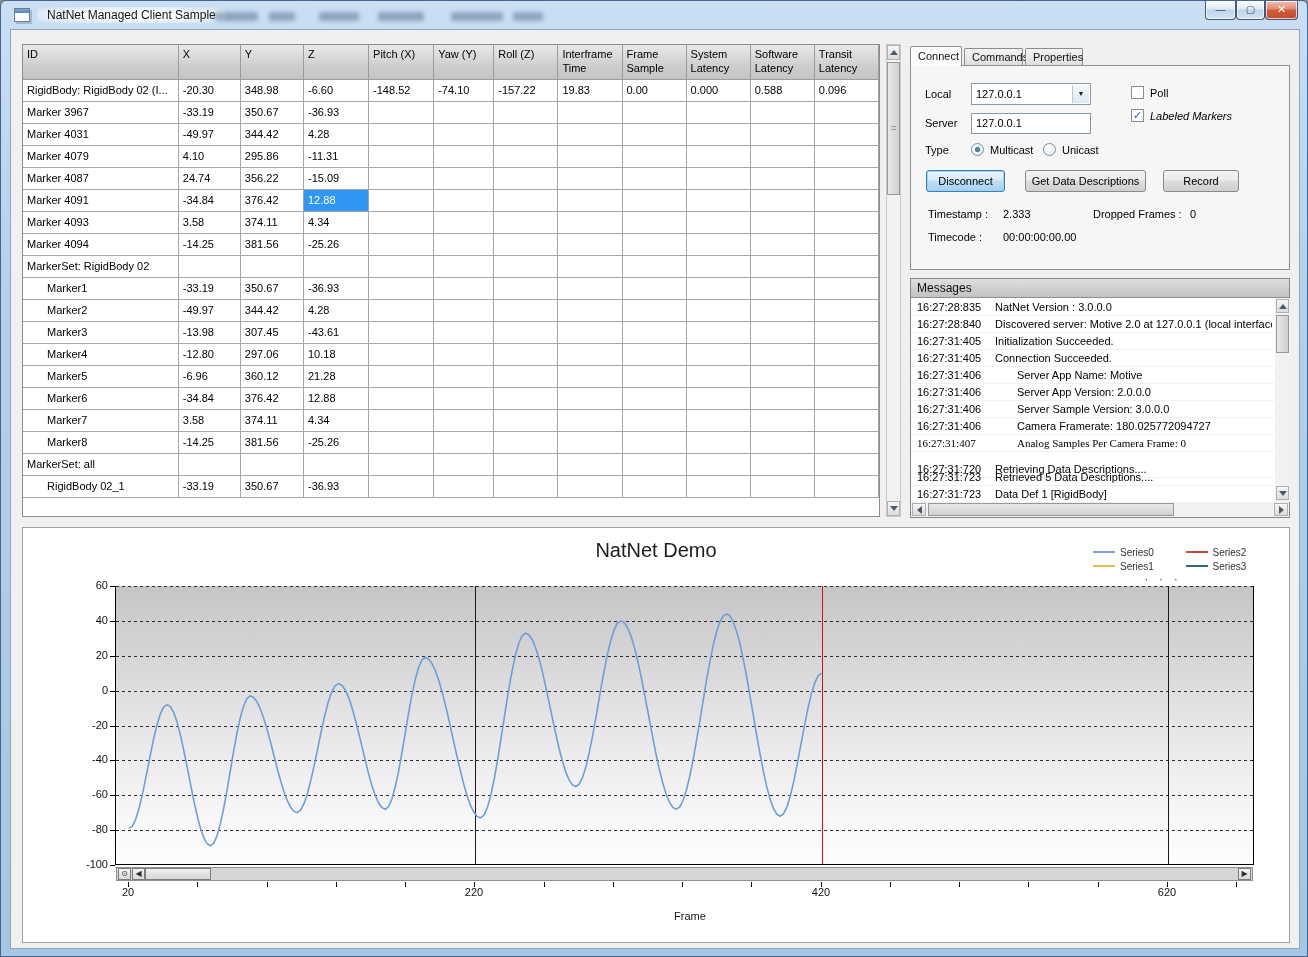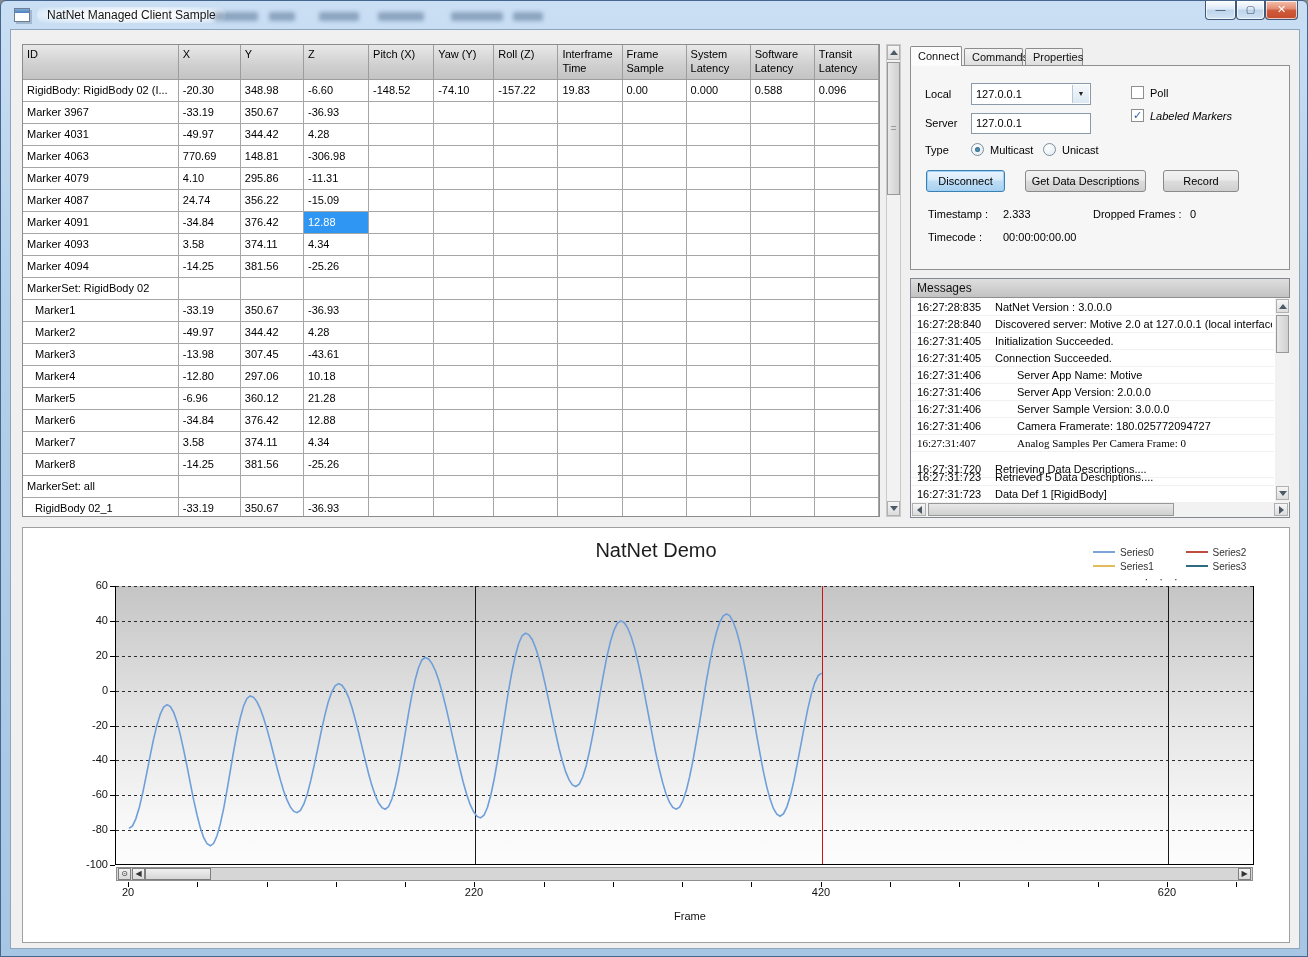--- a/index.html
+++ b/index.html
@@ -14,21 +14,21 @@
   .menu-blur{position:absolute;top:11px;height:9px;border-radius:2px;background:rgba(58,86,122,.42);filter:blur(2px);}
   .winbtn{position:absolute;top:0;height:19px;border:1px solid #3f5877;border-top:none;border-radius:0 0 4px 4px;background:linear-gradient(180deg,#fdfeff 0%,#dce9f7 45%,#bdd4ec 50%,#d3e4f4 100%);color:#3a4a5c;font-size:10px;text-align:center;line-height:17px;box-shadow:inset 0 0 0 1px rgba(255,255,255,.7);}
   .winbtn.close{background:linear-gradient(180deg,#f6c0ae 0%,#e08a70 45%,#cf5c3c 50%,#c44b2b 100%);color:#fff;font-weight:bold;font-size:11px;}
   
   #client{position:absolute;left:9px;top:28px;width:1290px;height:920px;background:#f0f0f0;border:1px solid #8ea5bd;}
   
   #grid{position:absolute;left:11px;top:14px;width:858px;height:473px;border:1px solid #8c8c8c;background:#fff;overflow:hidden;}
   #grid table{border-collapse:collapse;table-layout:fixed;width:856px;font-size:11px;color:#000;}
   #grid th{background:linear-gradient(180deg,#e8e8e8,#cfcfcf 60%,#c3c3c3);border-right:1px solid #9d9d9d;border-bottom:1px solid #9d9d9d;font-weight:normal;text-align:left;vertical-align:top;padding:3px 4px;height:32px;line-height:1.25;}
   #grid td{border-right:1px solid #a6a6a6;border-bottom:1px solid #a6a6a6;padding:0 4px;height:21px;line-height:21px;white-space:nowrap;overflow:hidden;background:#fff;}
-  #grid td.indent{padding-left:12px;}
+  #grid td.indent{padding-left:24px;}
   #grid td.sel{background:#3096f3;color:#fff;}
   
   .sb-track{position:absolute;background:#f2f2f2;border:1px solid #c9c9c9;}
   .sb-btn{position:absolute;background:linear-gradient(180deg,#f6f6f6,#dcdcdc);border:1px solid #b0b0b0;display:flex;align-items:center;justify-content:center;}
   .sb-thumb{position:absolute;background:linear-gradient(90deg,#e8e8e8,#d0d0d0);border:1px solid #989898;}
   .sb-thumb.h{background:linear-gradient(180deg,#e8e8e8,#d0d0d0);}
   .grip{position:absolute;left:3px;right:3px;top:50%;height:6px;transform:translateY(-50%);background:repeating-linear-gradient(180deg,#9a9a9a 0 1px,transparent 1px 3px);}
   .tri{width:0;height:0;border:4px solid transparent;}
   .tri.up{border-bottom:5px solid #4d5a66;border-top:none;}
   .tri.down{border-top:5px solid #4d5a66;border-bottom:none;}
@@ -168,34 +168,20 @@
               <td></td>
               <td></td>
               <td></td>
               <td></td>
               <td></td>
               <td></td>
               <td></td>
               <td></td>
             </tr>
             <tr>
-              <td>Marker 4063</td>
-              <td>770.69</td>
-              <td>148.81</td>
-              <td>-306.98</td>
-              <td></td>
-              <td></td>
-              <td></td>
-              <td></td>
-              <td></td>
-              <td></td>
-              <td></td>
-              <td></td>
-            </tr>
-            <tr>
               <td>Marker 4079</td>
               <td>4.10</td>
               <td>295.86</td>
               <td>-11.31</td>
               <td></td>
               <td></td>
               <td></td>
               <td></td>
               <td></td>
               <td></td>

